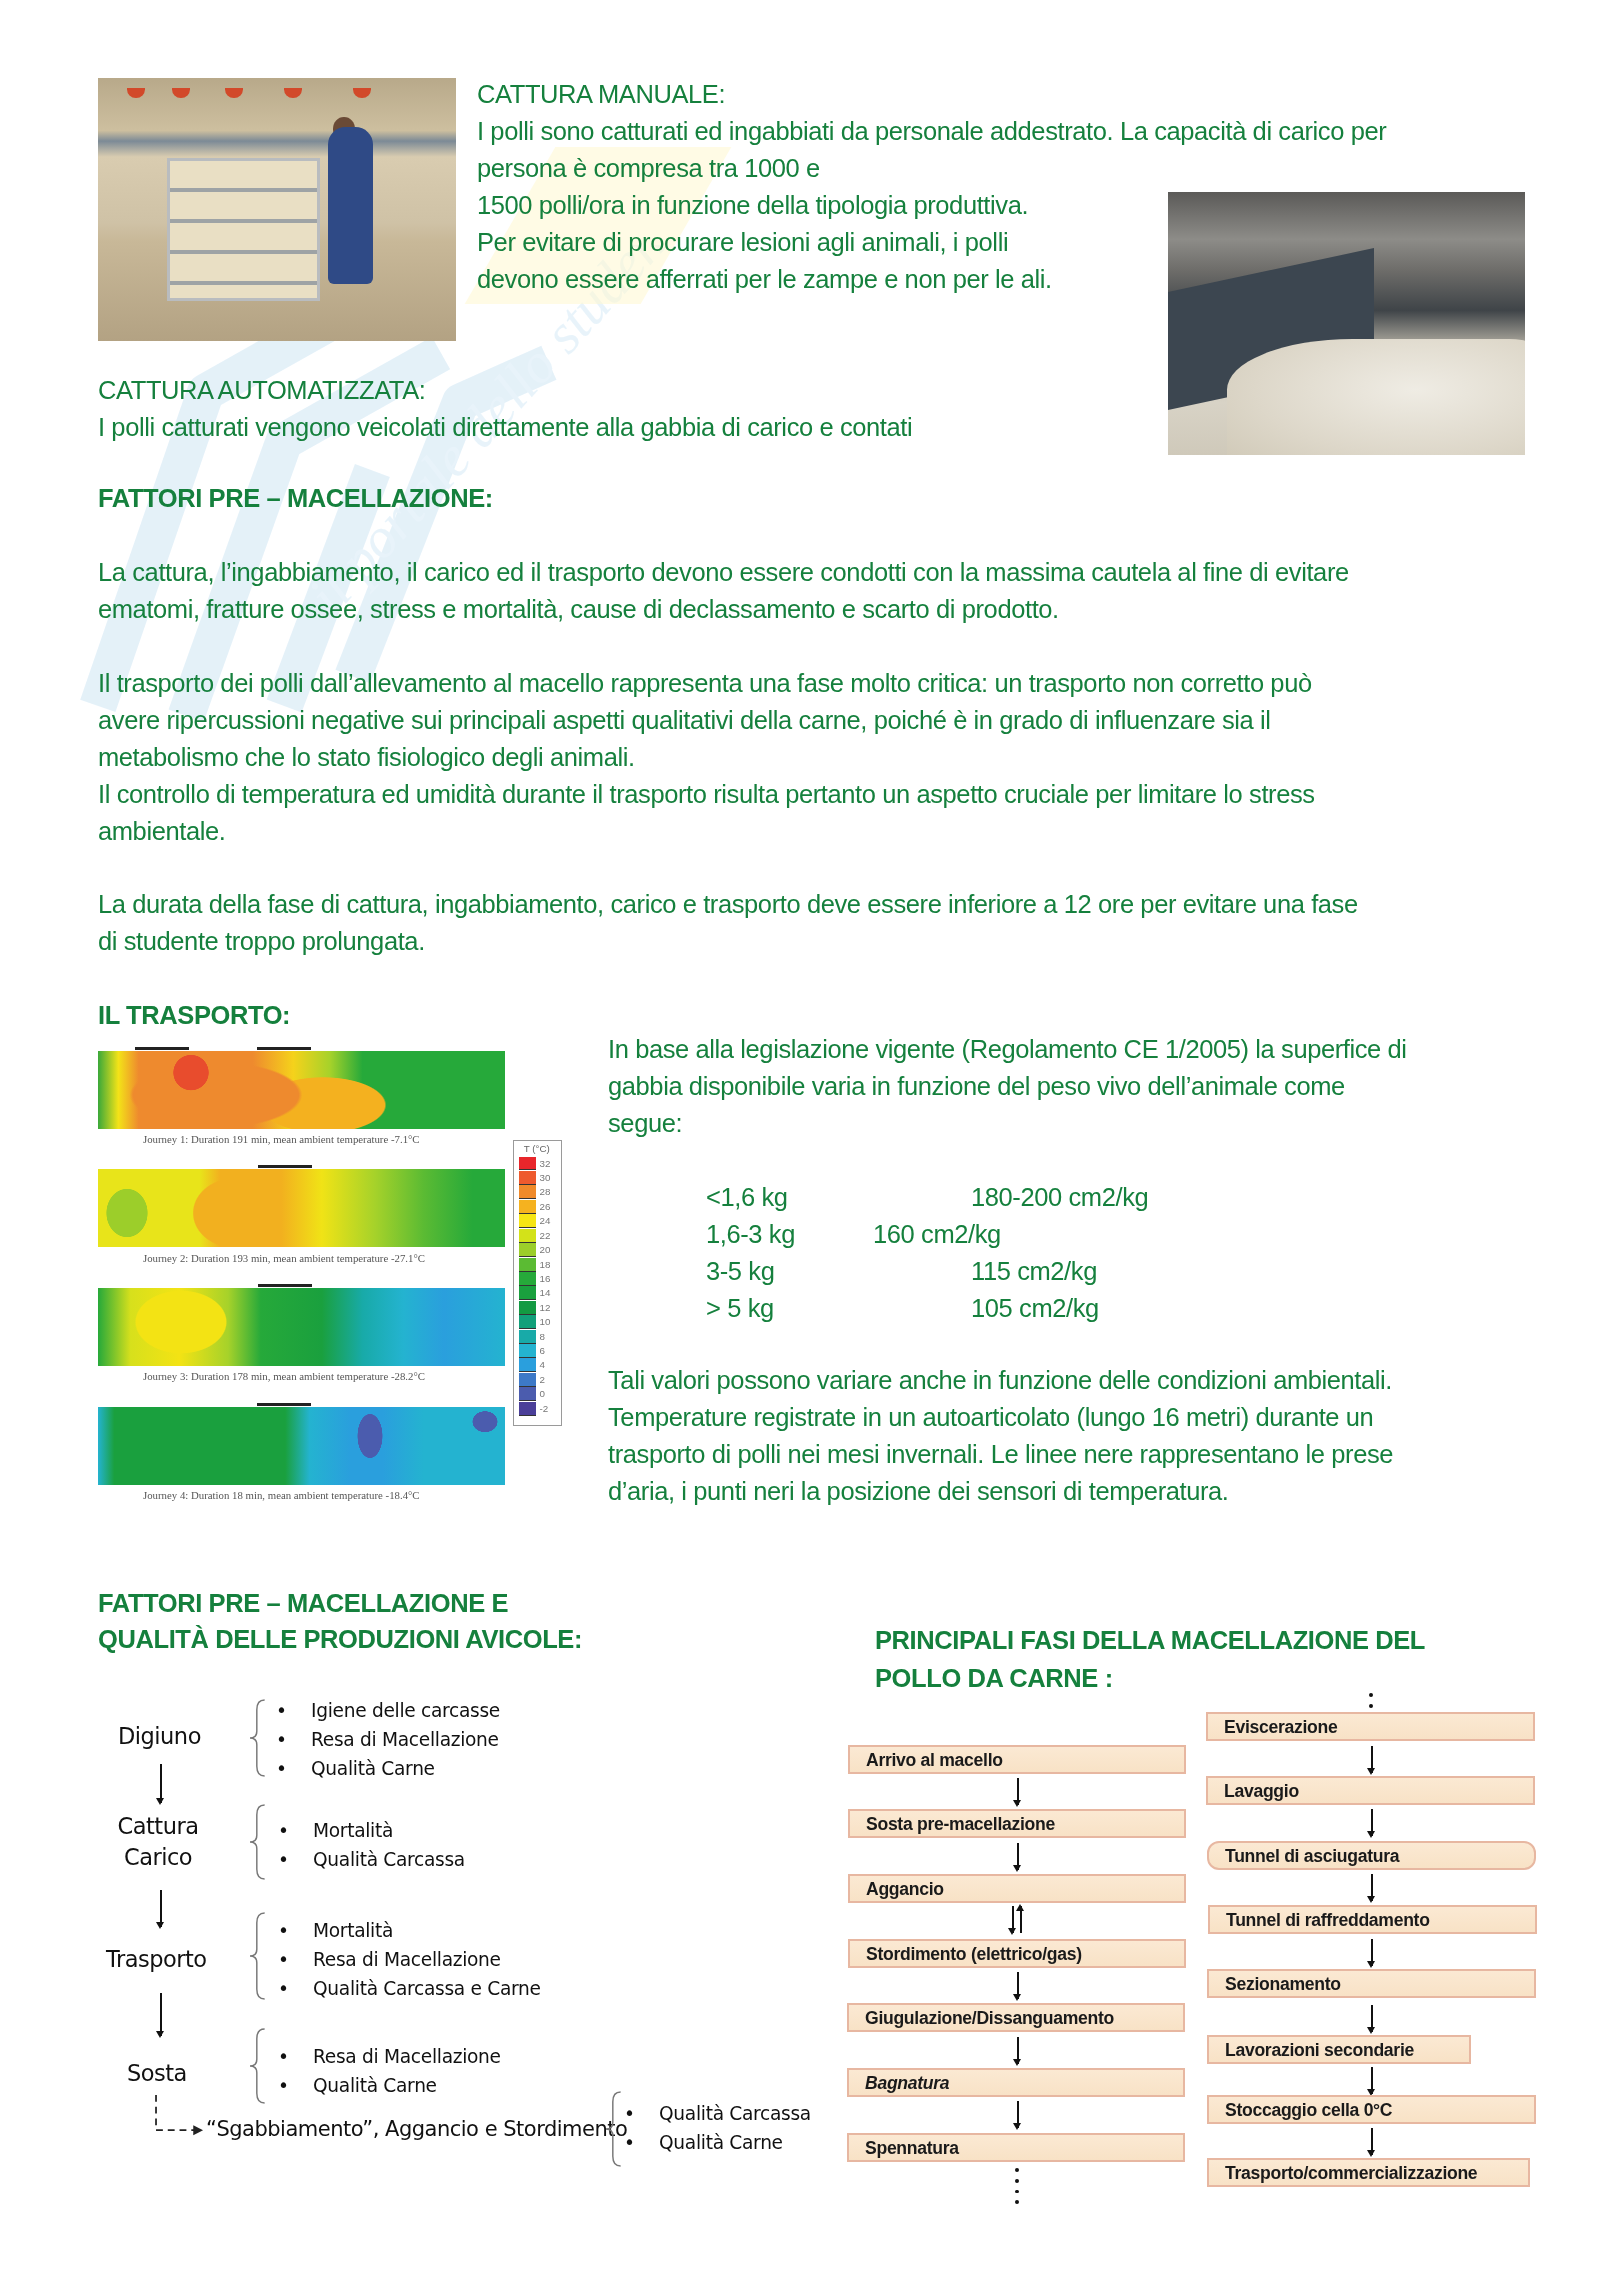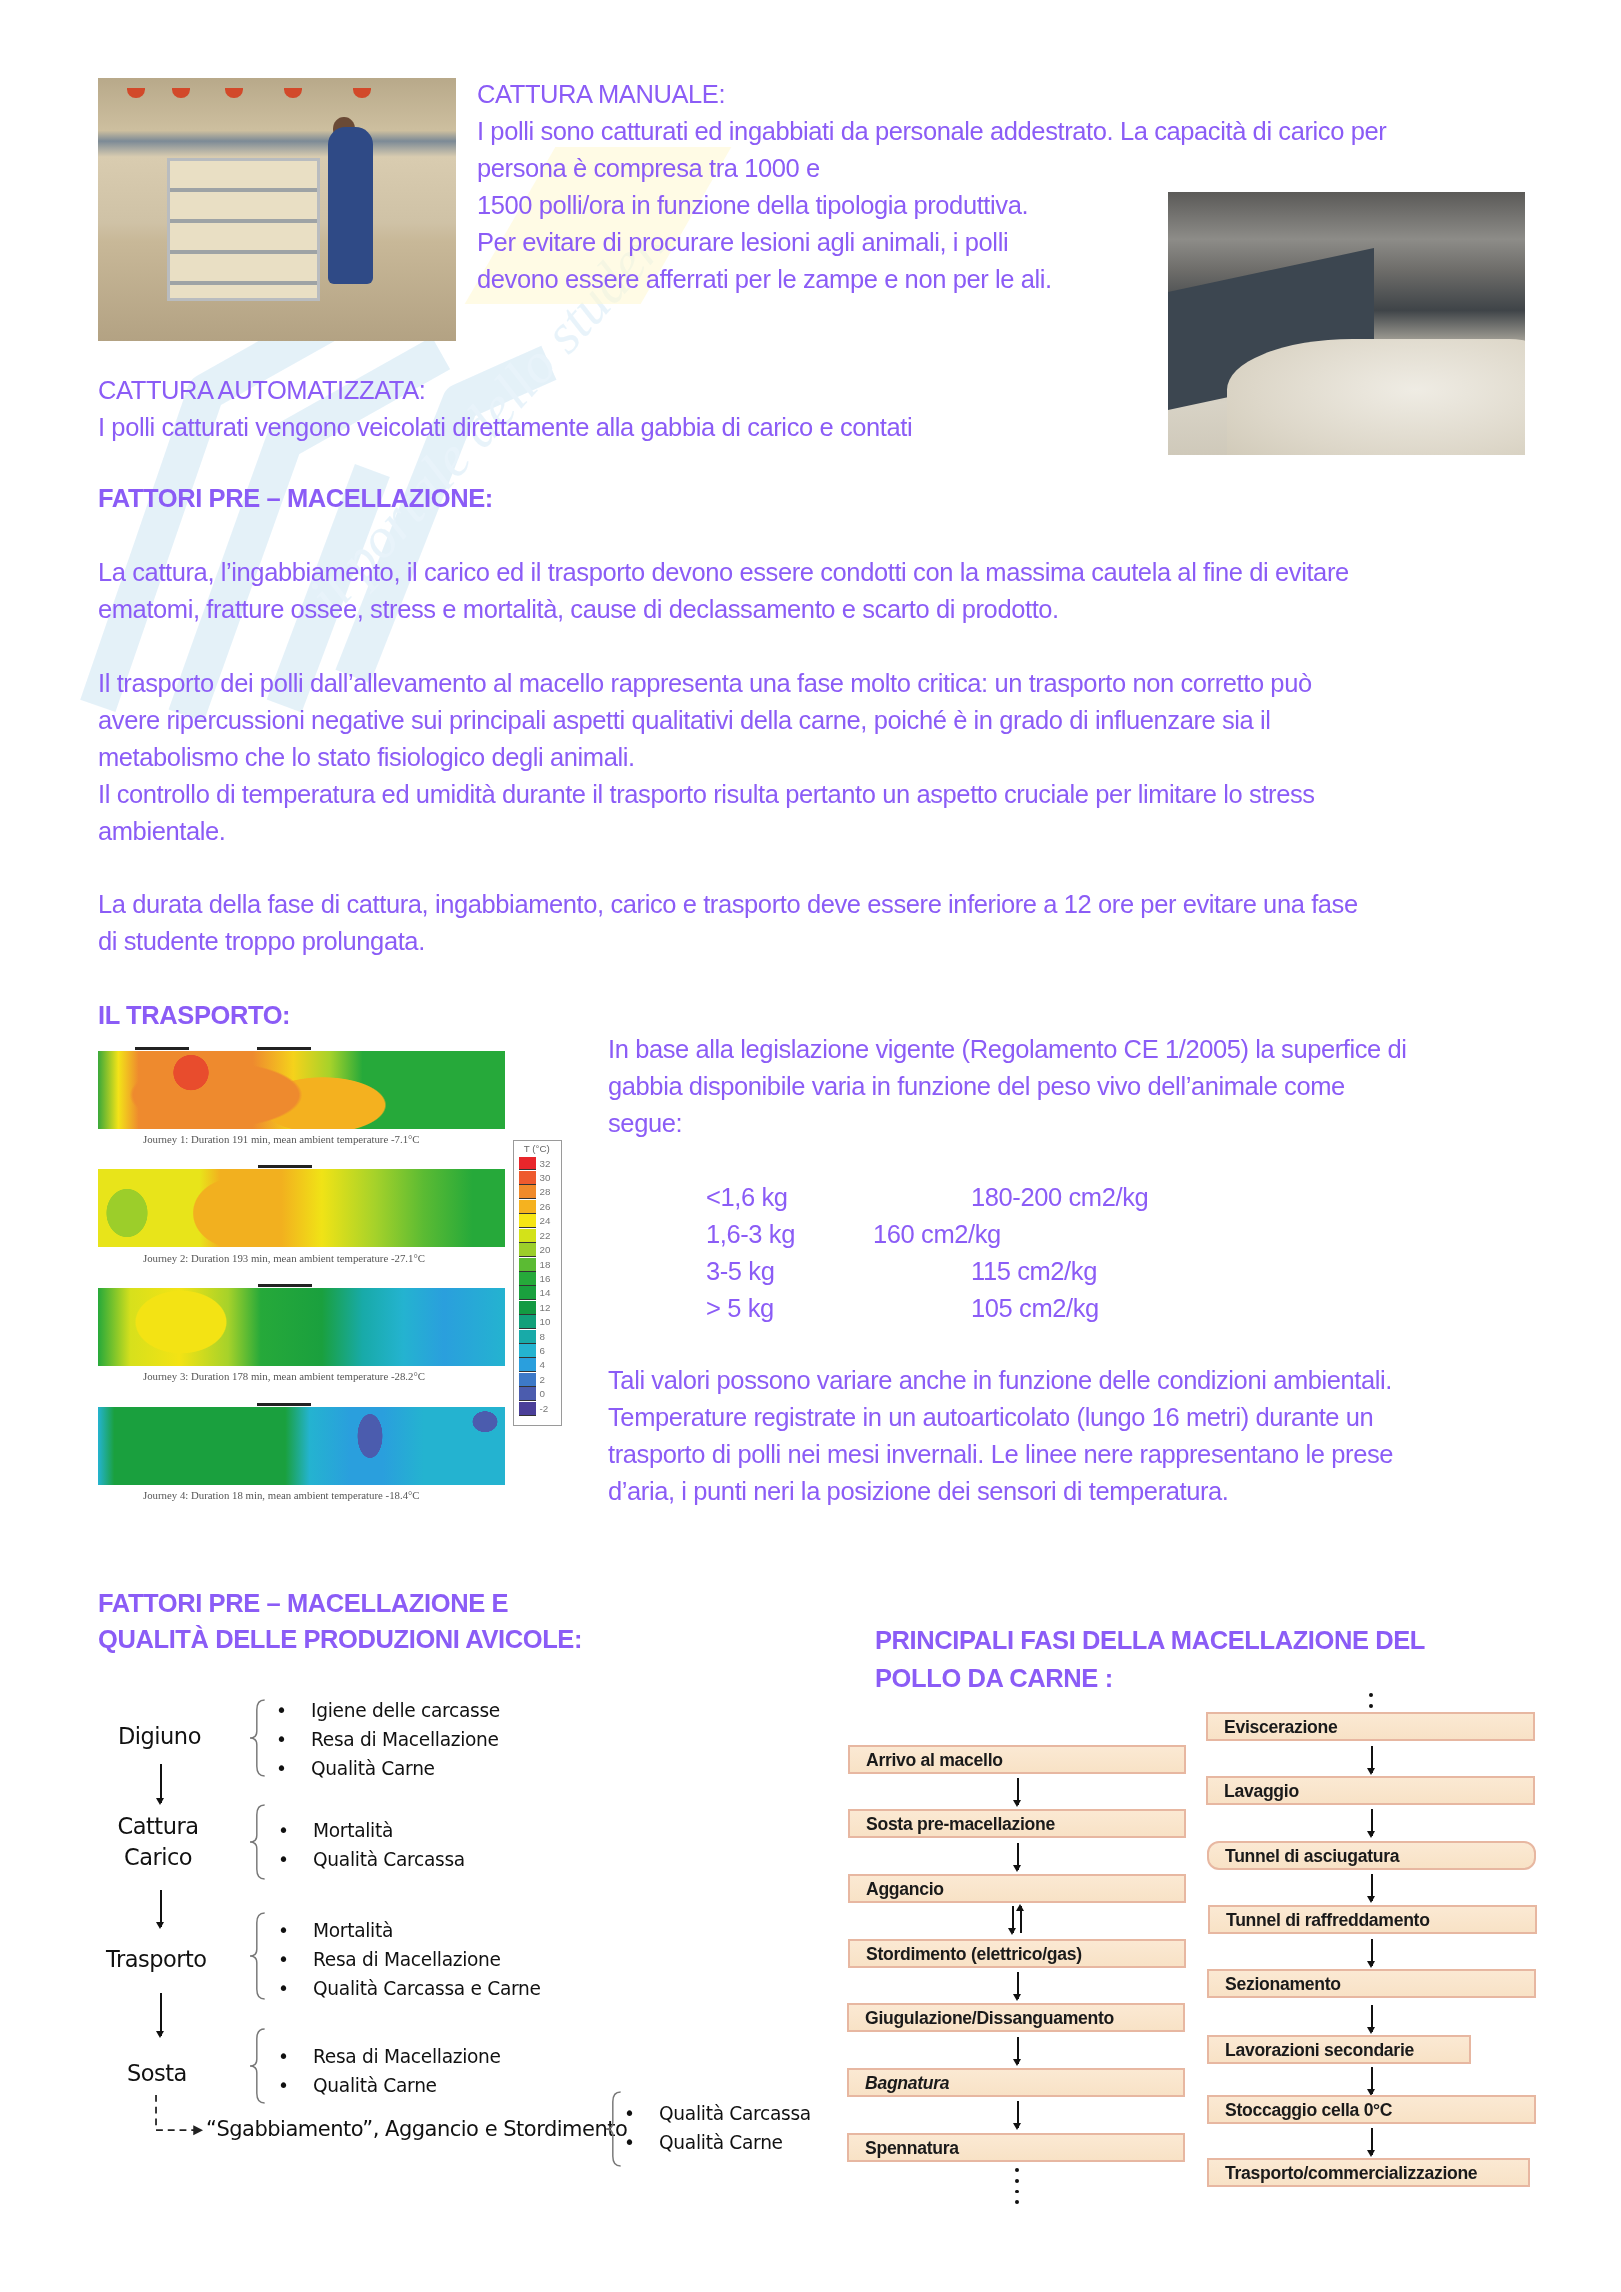--- a/index.html
+++ b/index.html
@@ -1,19 +1,19 @@
 <!DOCTYPE html>
 <html><head>
 <meta charset="utf-8">
 <style>
   html, body { margin: 0; padding: 0; background: #ffffff; }
   body { width: 1621px; height: 2293px; position: relative; overflow: hidden;
          font-family: "Liberation Sans", sans-serif; color: #111; }
   .abs { position: absolute; }
-  .txt { font-family: "Liberation Sans", sans-serif; font-size: 25.5px; line-height: 37px; color: #8b5cf6; letter-spacing: -0.4px; }
+  .txt { font-family: "Liberation Sans", sans-serif; font-size: 25.5px; line-height: 37px; color: #15803d; letter-spacing: -0.4px; }
   .bold { font-weight: bold; }
 
   
   .wm { position: absolute; left: 39px; top: 245px; width: 706px; height: 510px; pointer-events: none; opacity: 0.55; }
 
   
   .photo1 { left: 98px; top: 78px; width: 358px; height: 263px;
     background:
       linear-gradient(180deg, rgba(0,0,0,0) 60%, rgba(0,0,0,0) 100%),
       linear-gradient(180deg, #b8a98a 0%, #cdbf9f 20%, #7c8a96 24%, #d9ccb0 30%, #cfc2a6 55%, #c8b898 62%, #b3a283 100%);

